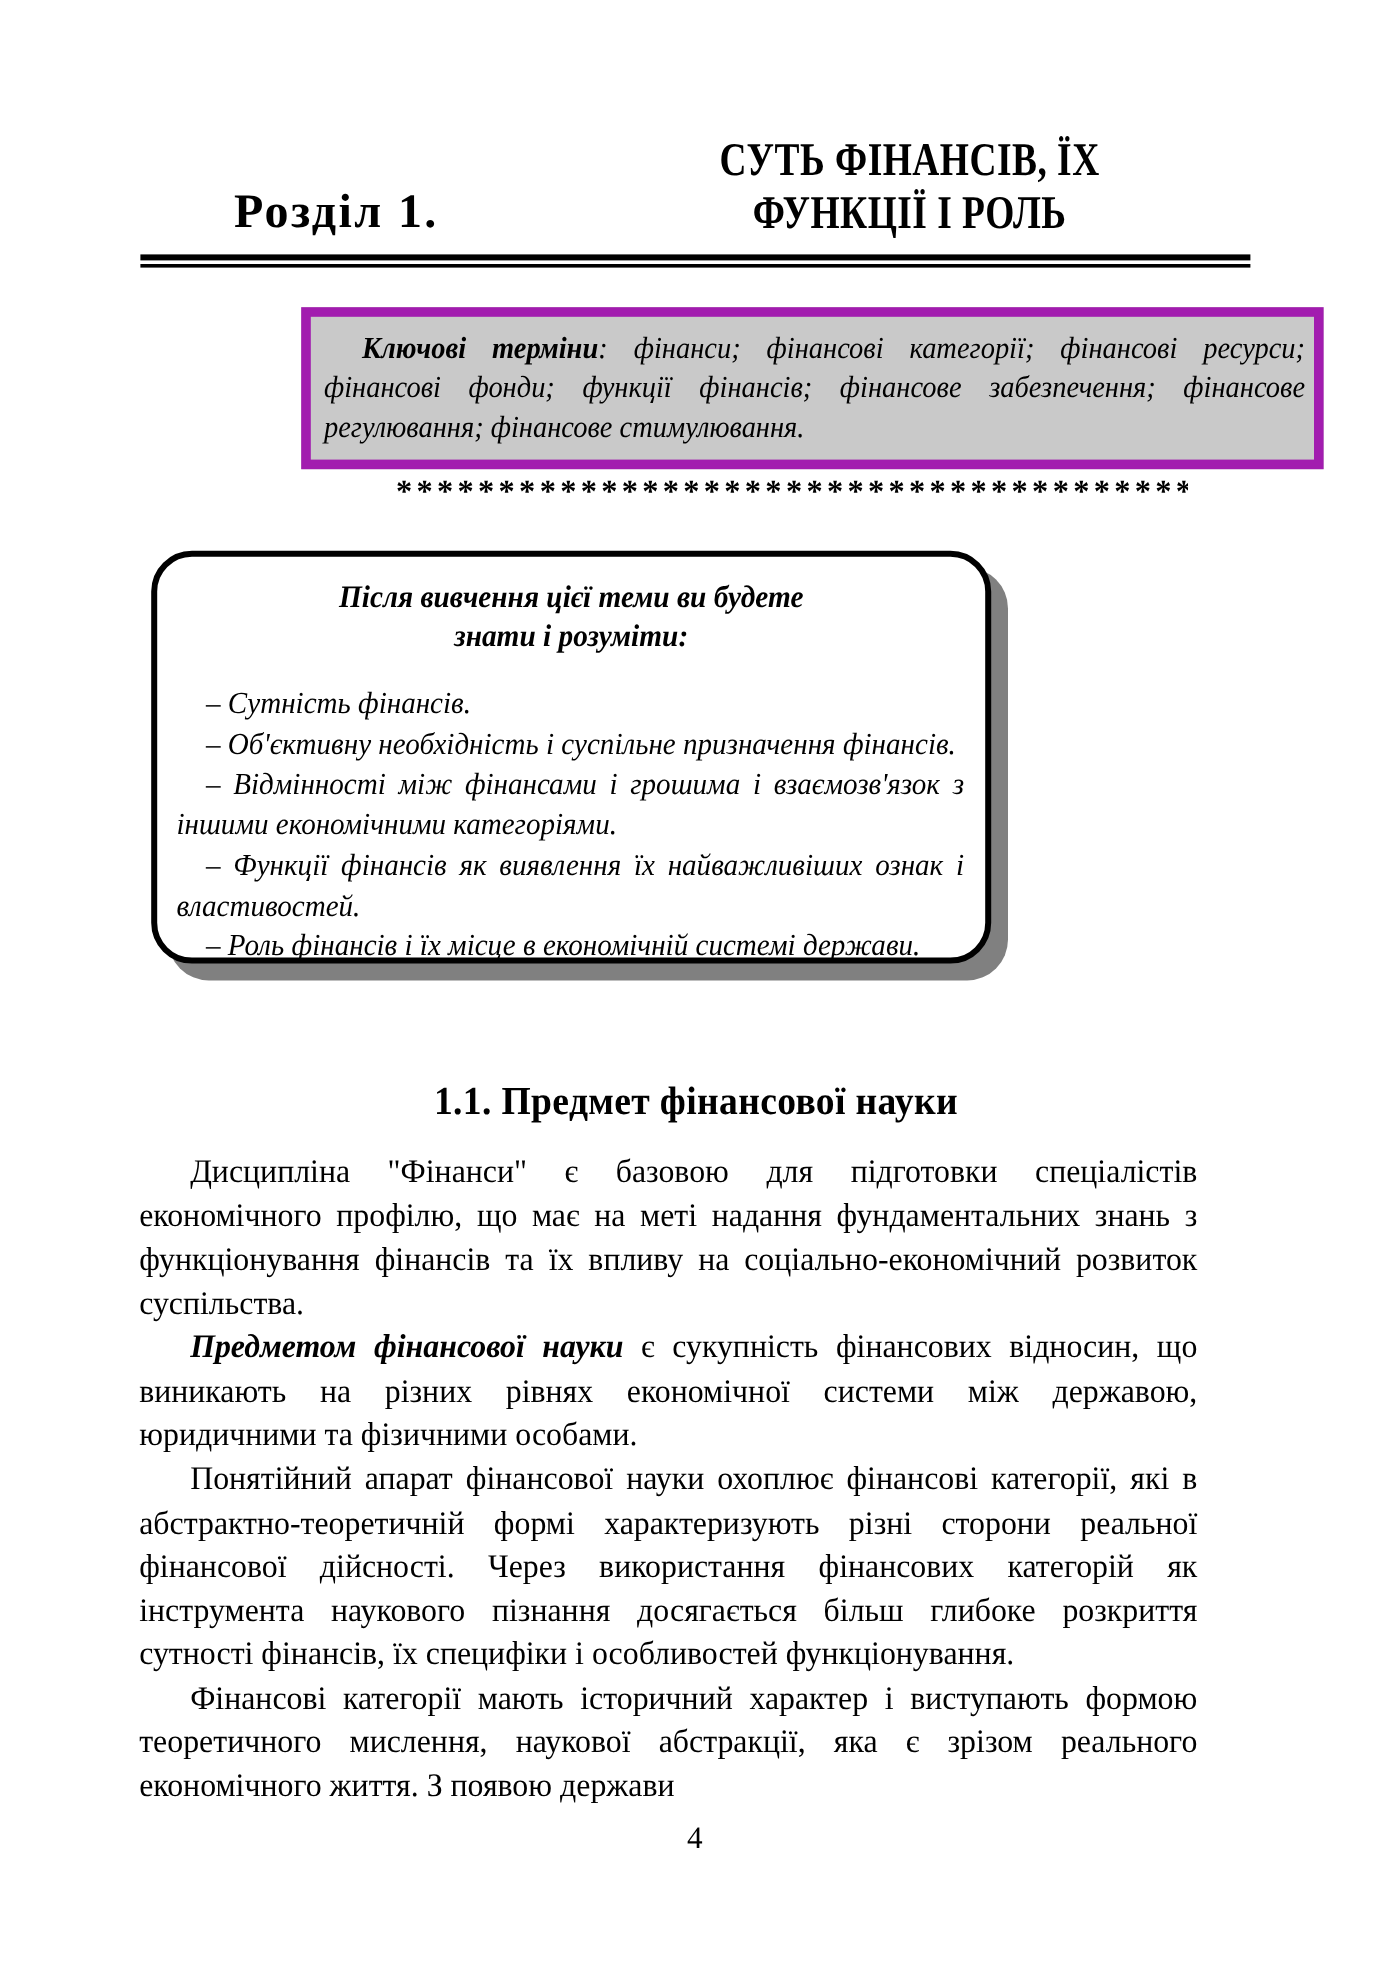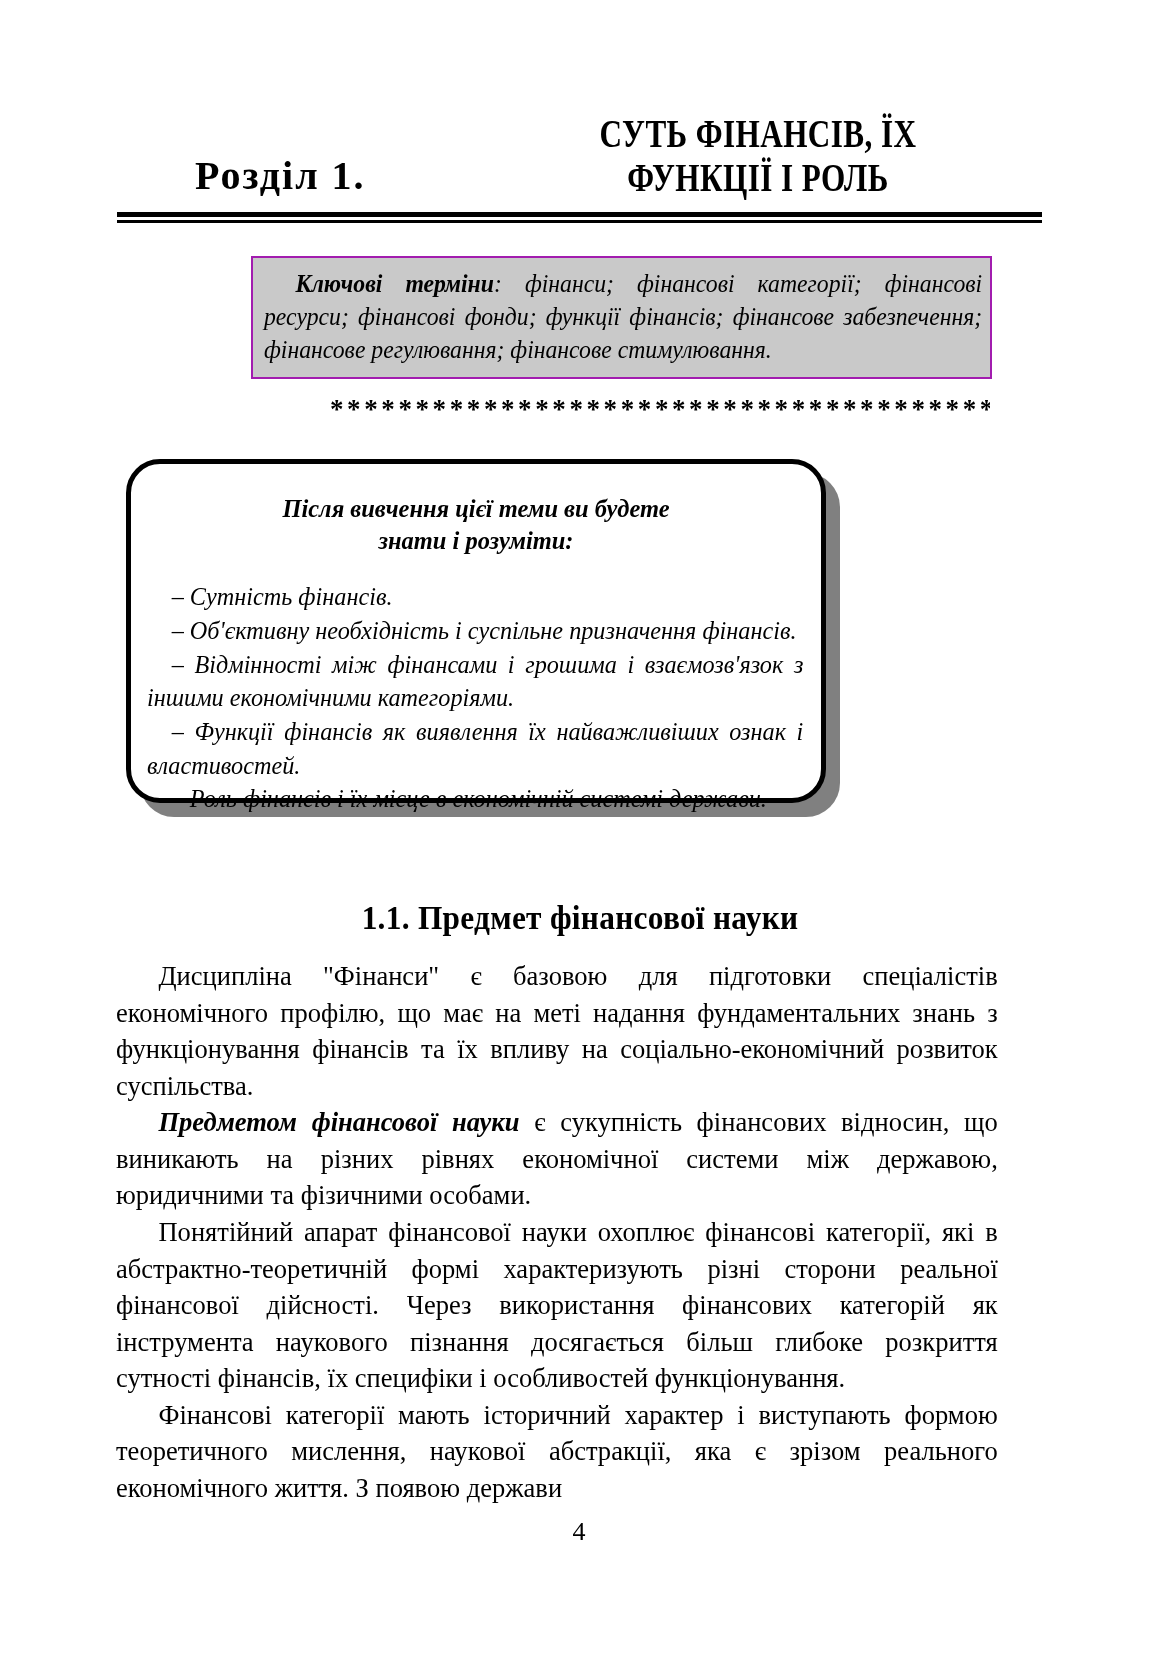--- a/index.html
+++ b/index.html
@@ -74,24 +74,24 @@
   .double-rule .r2 {
     position: absolute; left: 0; top: 8px;
     width: 100%; height: 3px; background: #000;
   }
 
   
   .keyterms-box {
     position: absolute;
     left: 251px;
     top: 256px;
-    width: 741px;
+    width: 852px;
     box-sizing: border-box;
     background: #c9c9c9;
-    border: 2px solid #a21caf;
+    border: 8px solid #a21caf;
     padding: 9px 11px 11px 11px;
   }
   .keyterms-text {
     font-family: "Liberation Serif", "DejaVu Serif", serif;
     font-style: italic;
     font-size: 25.5px;
     line-height: 1.30;
     text-align: justify;
     text-align-last: left;
     text-indent: 34px;
@@ -139,21 +139,21 @@
   .objectives-box {
     position: absolute;
     left: 0;
     top: 0;
     width: 700px;
     height: 344px;
     box-sizing: border-box;
     background: #ffffff;
     border: 5px solid #000000;
     border-radius: 34px;
-    padding: 29px 16px 10px 16px;
+    padding: 18px 16px 10px 16px;
   }
   .objectives-title {
     font-family: "Liberation Serif", "DejaVu Serif", serif;
     font-weight: bold;
     font-style: italic;
     font-size: 26px;
     line-height: 1.22;
     text-align: center;
     transform: scaleX(0.94);
   }

